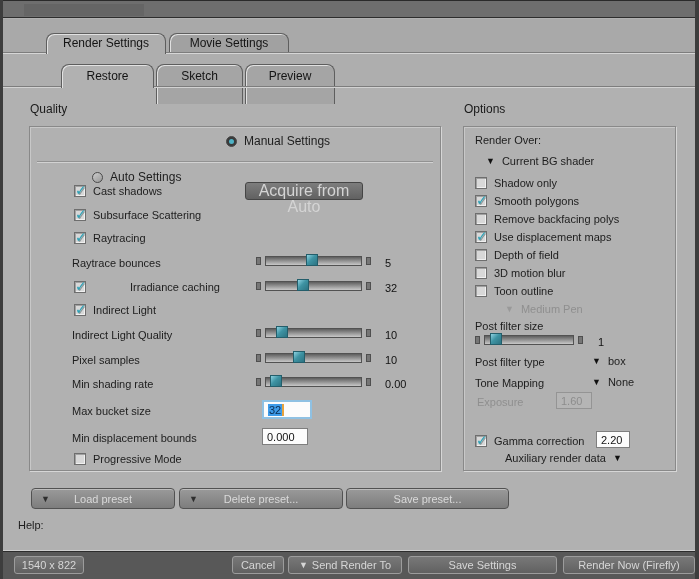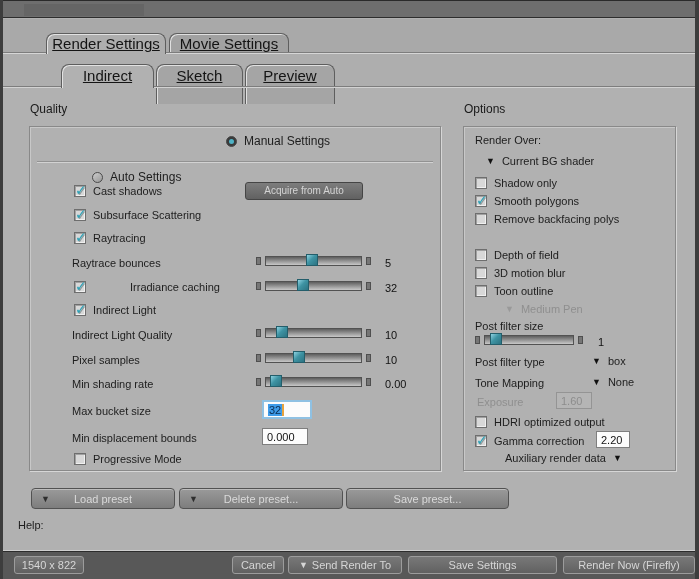--- a/index.html
+++ b/index.html
@@ -18,21 +18,21 @@
   .titlebar{left:1px;top:1px;width:697px;height:17px;background:#6e6e6e;border-bottom:1px solid #2d2d2d;}
   .title-ghost{left:23px;top:3px;width:120px;height:12px;background:#656565;}
   .band1{left:3px;top:19px;width:692px;height:33px;background:#a9a9a9;}
   .band2{left:3px;top:53px;width:692px;height:33px;background:#aeaeae;}
   .baseline1a{left:3px;top:52px;width:692px;height:1px;background:#7d7d7d;z-index:2;}
   .baseline1b{left:3px;top:53px;width:692px;height:1px;background:#d6d6d6;z-index:2;}
   .baseline2a{left:3px;top:86px;width:692px;height:1px;background:#7d7d7d;z-index:2;}
   .baseline2b{left:3px;top:87px;width:692px;height:1px;background:#d2d2d2;z-index:2;}
 
   .tab{position:absolute;border:1px solid #5e5e5e;border-bottom:none;border-radius:8px 8px 0 0;
-       text-align:center;font-size:15px;color:#141414;box-shadow:inset 1px 1px 0 rgba(235,235,235,.85);text-decoration:underline;}
+       text-align:center;font-size:12px;color:#141414;box-shadow:inset 1px 1px 0 rgba(235,235,235,.85);}
   .tab.t1{top:33px;height:19px;line-height:19px;background:#a1a1a1;z-index:1;}
   .tab.t1.active{background:#aeaeae;height:21px;z-index:4;}
   .tab.t2{top:64px;height:40px;line-height:22px;background:#a5a5a5;z-index:1;}
   .tab.t2.active{background:#b1b1b1;height:24px;z-index:4;}
 
   .groupbox{border:1px solid #898989;box-shadow:1px 1px 0 rgba(244,244,244,.55),inset 1px 1px 0 rgba(255,255,255,.3);}
   .divider{height:1px;background:#929292;box-shadow:0 1px 0 #d2d2d2;}
 
   .row{display:flex;align-items:center;gap:7px;height:14px;}
 
@@ -59,21 +59,21 @@
   .dd.disabled{color:#999;}
 
   .field{font-size:11px;color:#111;background:#fcfcfc;border:1px solid #7e7e7e;padding:1px 4px;
          display:flex;align-items:center;}
   .field.focused{border:2px solid #8fc1e3;}
   .field.disabled{background:#b5b5b5;color:#8d8d8d;border-color:#949494;}
   .sel{background:#3d9be9;color:#0a2d52;padding:0 1px;}
   .caret{display:inline-block;width:2px;height:12px;background:#e8a33d;}
 
   .btn-dark{background:linear-gradient(#7d7d7d,#616161);border:1px solid #454545;border-radius:3px;
-            color:#d4d4d4;font-size:10px;text-align:center;}
+            color:#d4d4d4;font-size:16px;text-align:center;}
   .preset-btn{position:absolute;top:488px;height:21px;background:linear-gradient(#9a9a9a,#7d7d7d);
             border:1px solid #525252;border-radius:4px;box-shadow:inset 0 1px 0 #bdbdbd;
             color:#dadada;font-size:11px;display:flex;align-items:center;justify-content:center;}
   .preset-btn .dd{position:absolute;left:9px;color:#2e2e2e;}
 
   .help-field{background:#bdbdbd;border:1px solid #979797;box-shadow:inset 1px 1px 1px rgba(90,90,90,.35);
             font-size:11px;color:#262626;display:flex;align-items:center;padding-left:8px;}
 
   .footer{left:0;top:551px;width:699px;height:28px;background:#585858;border-top:1px solid #2c2c2c;}
   .footer-sep{left:0;top:550px;width:699px;height:1px;background:#cfcfcf;}
@@ -94,21 +94,21 @@
   <div class="abs band1"></div>
   <div class="abs band2"></div>
   <div class="abs baseline1a"></div>
   <div class="abs baseline1b"></div>
   <div class="abs baseline2a"></div>
   <div class="abs baseline2b"></div>
 
   <div class="tab t1 active" style="left:46px;width:120px;">Render Settings</div>
   <div class="tab t1" style="left:169px;width:120px;">Movie Settings</div>
 
-  <div class="tab t2 active" style="left:61px;width:93px;">Indirect</div>
+  <div class="tab t2 active" style="left:61px;width:93px;">Restore</div>
   <div class="tab t2" style="left:156px;width:87px;">Sketch</div>
   <div class="tab t2" style="left:245px;width:90px;">Preview</div>
 
   <div class="abs sect-title" style="left:30px;top:102px;">Quality</div>
   <div class="abs groupbox" style="left:29px;top:126px;width:412px;height:345px;"></div>
 
   <div class="abs row" style="left:92px;top:134px;margin-top:36px;">
     <span class="radio"></span>
     <span class="lbl" style="font-size:12px;">Auto Settings</span>
   </div>
@@ -222,20 +222,24 @@
     <span class="lbl">Shadow only</span>
   </div>
   <div class="abs row" style="left:475px;top:194px;">
     <span class="checkbox checked"></span>
     <span class="lbl">Smooth polygons</span>
   </div>
   <div class="abs row" style="left:475px;top:212px;">
     <span class="checkbox"></span>
     <span class="lbl">Remove backfacing polys</span>
   </div>
+  <div class="abs row" style="left:475px;top:230px;">
+    <span class="checkbox checked"></span>
+    <span class="lbl">Use displacement maps</span>
+  </div>
   <div class="abs row" style="left:475px;top:248px;">
     <span class="checkbox"></span>
     <span class="lbl">Depth of field</span>
   </div>
   <div class="abs row" style="left:475px;top:266px;">
     <span class="checkbox"></span>
     <span class="lbl">3D motion blur</span>
   </div>
   <div class="abs row" style="left:475px;top:284px;">
     <span class="checkbox"></span>
@@ -267,24 +271,20 @@
   <div class="abs row" style="left:592px;top:375px;">
     <span class="dd">▼</span>
     <span class="lbl">None</span>
   </div>
 
   <div class="abs lbl disabled" style="left:477px;top:396px;">Exposure</div>
   <div class="abs field disabled" style="left:556px;top:392px;width:36px;height:17px;">
     <span>1.60</span>
   </div>
 
-  <div class="abs row" style="left:475px;top:415px;">
-    <span class="checkbox"></span>
-    <span class="lbl">HDRI optimized output</span>
-  </div>
 
   <div class="abs row" style="left:475px;top:434px;">
     <span class="checkbox checked"></span>
     <span class="lbl">Gamma correction</span>
   </div>
   <div class="abs field" style="left:596px;top:431px;width:34px;height:17px;">
     <span>2.20</span>
   </div>
 
   <div class="abs row" style="left:505px;top:451px;">

